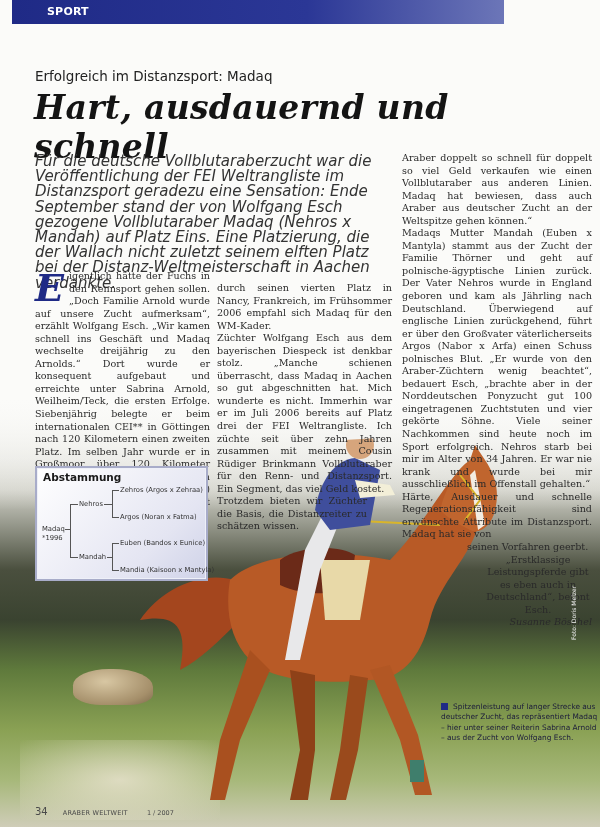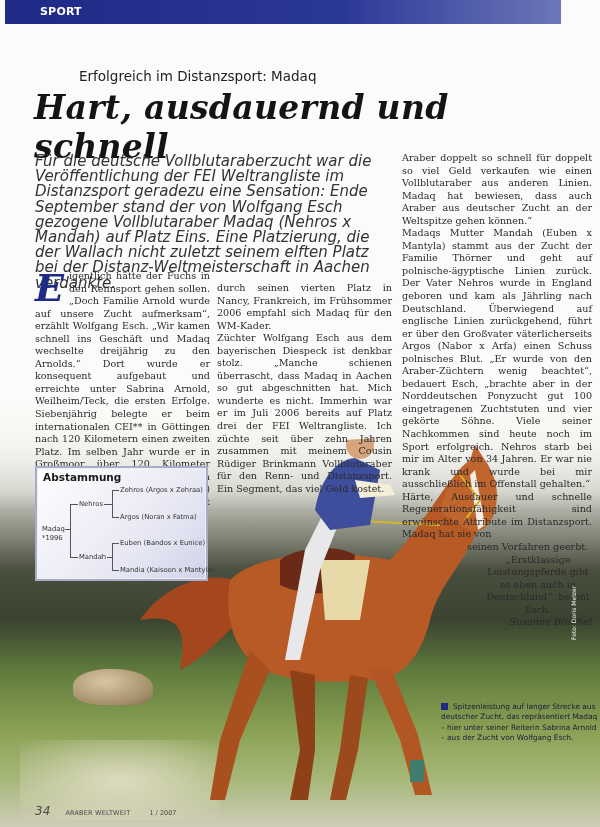--- a/index.html
+++ b/index.html
@@ -37,35 +37,34 @@
     position: absolute; left: 20px; top: 740px; width: 200px; height: 80px;
     background: radial-gradient(ellipse at center, rgba(235,228,210,0.8), rgba(235,228,210,0));
     z-index: 2;
   }
 
   
   .horse-svg { position: absolute; left: 140px; top: 430px; width: 380px; height: 390px; z-index: 3; }
 
   
   .section-band {
-    position: absolute; left: 5px; top: 0; width: 556px; height: 24px;
+    position: absolute; left: 12px; top: 0; width: 492px; height: 24px;
     background: linear-gradient(to right, #1f2a86, #2b3796 60%, #6c76b8);
     z-index: 10;
   }
   .section-label {
     position: absolute; left: 35px; top: 5px;
     font-family: "DejaVu Sans", sans-serif; font-weight: bold; font-size: 11px;
     color: #ffffff; letter-spacing: 0.2px;
   }
 
   .kicker {
     position: absolute; left: 35px; top: 68px;
     font-family: "DejaVu Sans", sans-serif; font-size: 13.5px; color: #222;
     z-index: 10;
-    margin-left: 44px;
   }
   .headline {
     position: absolute; left: 34px; top: 88px; width: 560px;
     font-family: "DejaVu Serif", serif; font-style: italic; font-weight: bold;
     font-size: 33px; color: #141414; letter-spacing: 0.3px;
     z-index: 10;
   }
 
   .lead {
     position: absolute; left: 35px; top: 154px; width: 360px;
@@ -111,21 +110,21 @@
     z-index: 10;
   }
   .caption-marker { display: inline-block; width: 7px; height: 7px; background: #1f2a86; margin-right: 5px; vertical-align: -1px; }
 
   .photo-credit {
     position: absolute; left: 570px; top: 640px; transform: rotate(-90deg); transform-origin: left top;
     font-family: "DejaVu Sans", sans-serif; font-size: 6px; color: #f0f0f0; white-space: nowrap; z-index: 10;
   }
 
   .footer { position: absolute; left: 35px; top: 800px; z-index: 10; font-family: "DejaVu Sans", sans-serif; color: #4a4a4a; }
-  .page-num { font-size: 12px; margin-right: 10px; font-style: italic; }
+  .page-num { font-size: 10px; margin-right: 10px; }
   .mag-name { font-size: 6.5px; letter-spacing: 0.2px; margin-right: 14px; }
   .issue { font-size: 6.5px; }
 </style>
 </head>
 <body>
 
 <div class="section-band">
   <span class="section-label">SPORT</span>
 </div>
 
@@ -167,20 +166,21 @@
 <p class="lead">Für die deutsche Vollblutaraberzucht war die Veröffentlichung der FEI Weltrangliste im Distanzsport geradezu eine Sensation: Ende September stand der von Wolfgang Esch gezogene Vollblutaraber Madaq (Nehros x Mandah) auf Platz Eins. Eine Platzierung, die der Wallach nicht zuletzt seinem elften Platz bei der Distanz-Weltmeisterschaft in Aachen verdankte.</p>
 
 <div class="col col1">
   <span class="dropcap">E</span>
   <p>igentlich hätte der Fuchs in den Rennsport gehen sollen. „Doch Familie Arnold wurde auf unsere Zucht aufmerksam“, erzählt Wolfgang Esch. „Wir kamen schnell ins Geschäft und Madaq wechselte dreijährig zu den Arnolds.“ Dort wurde er konsequent aufgebaut und erreichte unter Sabrina Arnold, Weilheim/Teck, die ersten Erfolge. Siebenjährig belegte er beim internationalen CEI** in Göttingen nach 120 Kilometern einen zweiten Platz. Im selben Jahr wurde er in Großmoor über 120 Kilometer zweiter. Bei den Deutschen Meisterschaften (160 Kilometer) kam er als Fünfter ins Ziel. Nicht nur</p>
 </div>
 
 <div class="col col2">
   <p>durch seinen vierten Platz in Nancy, Frankreich, im Frühsommer 2006 empfahl sich Madaq für den WM-Kader.</p>
   <p>Züchter Wolfgang Esch aus dem bayerischen Diespeck ist denkbar stolz. „Manche schienen überrascht, dass Madaq in Aachen so gut abgeschnitten hat. Mich wunderte es nicht. Immerhin war er im Juli 2006 bereits auf Platz drei der FEI Weltrangliste. Ich züchte seit über zehn Jahren zusammen mit meinem Cousin Rüdiger Brinkmann Vollblutaraber für den Renn- und Distanzsport. Ein Segment, das viel Geld kostet.</p>
+  <p class="narrow" style="width:150px">Trotzdem bieten wir Züchter die Basis, die Distanzreiter zu schätzen wissen.</p>
 </div>
 
 <div class="col col3">
   <p>Araber doppelt so schnell für doppelt so viel Geld verkaufen wie einen Vollblutaraber aus anderen Linien. Madaq hat bewiesen, dass auch Araber aus deutscher Zucht an der Weltspitze gehen können.“</p>
   <p>Madaqs Mutter Mandah (Euben x Mantyla) stammt aus der Zucht der Familie Thörner und geht auf polnische-ägyptische Linien zurück. Der Vater Nehros wurde in England geboren und kam als Jährling nach Deutschland. Überwiegend auf englische Linien zurückgehend, führt er über den Großvater väterlicherseits Argos (Nabor x Arfa) einen Schuss polnisches Blut. „Er wurde von den Araber-Züchtern wenig beachtet“, bedauert Esch, „brachte aber in der Norddeutschen Ponyzucht gut 100 eingetragenen Zuchtstuten und vier gekörte Söhne. Viele seiner Nachkommen sind heute noch im Sport erfolgreich. Nehros starb bei mir im Alter von 34 Jahren. Er war nie krank und wurde bei mir ausschließlich im Offenstall gehalten.“</p>
   <p>Härte, Ausdauer und schnelle Regenerationsfähigkeit sind erwünschte Attribute im Distanzsport. Madaq hat sie von</p>
   <p class="indent1" style="text-align:left">seinen Vorfahren geerbt.</p>
   <p class="indent2">„Erstklassige Leistungspferde gibt es eben auch in Deutschland“, betont Esch.</p>
   <span class="author">Susanne Böschel</span>
 </div>

